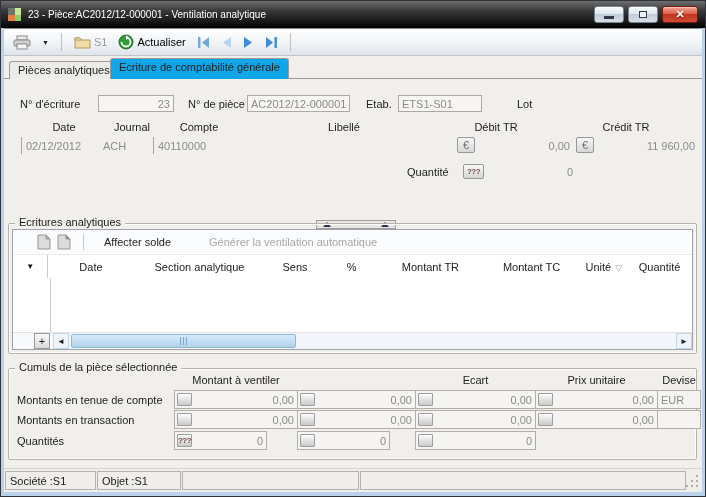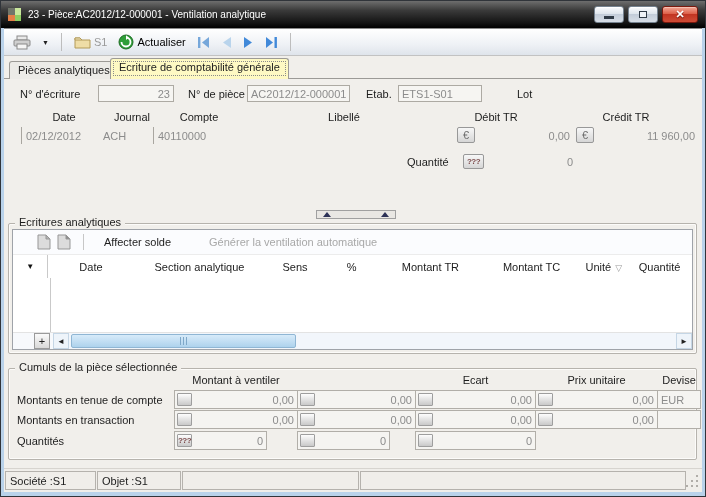--- a/index.html
+++ b/index.html
@@ -51,25 +51,25 @@
   .tabstrip { position:absolute; top:27px; left:0; right:0; height:23px; }
   .tabstrip .baseline { position:absolute; bottom:0; left:0; right:0; height:1px; background:#9c9a96; }
   .tab {
     position:absolute; bottom:0; font-size:11px; color:#222;
     border:1px solid #9c9a96; border-bottom:none;
     border-radius:3px 3px 0 0; padding:2px 8px 3px 8px;
     background:#ecebe7; cursor:pointer;
   }
   .tab.inactive { left:5px; height:18px; }
   .tab.active {
-    left:106px; height:21px; background:#fef9c3; z-index:2;
+    left:106px; height:21px; background:#0ea5e9; z-index:2;
     outline:1px dotted #8b8b8b; outline-offset:-4px;
   }
   
-  .formpanel { position:absolute; top:50px; left:0; right:0; height:142px; font-size:11px;padding-left:36px; }
+  .formpanel { position:absolute; top:60px; left:0; right:0; height:142px; font-size:11px;padding-left:36px; }
   .flabel { position:absolute; color:#1d1d1d; white-space:nowrap; }
   .ffield {
     position:absolute; height:17px; background:#f6f5f2; border:1px solid #adaaa3;
     color:#8c8c8c; display:flex; align-items:center; padding:0 3px; white-space:nowrap; overflow:hidden;
   }
   .ffield.right { justify-content:flex-end; }
   .ffield.center { justify-content:center; }
   .colhead { position:absolute; text-align:center; color:#1d1d1d; }
   .vstrip { position:absolute; left:17px; top:48px; width:436px; height:17px; display:flex; color:#8c8c8c; }
   .vseg { display:flex; align-items:center; padding:0 4px; white-space:nowrap; overflow:hidden; }

